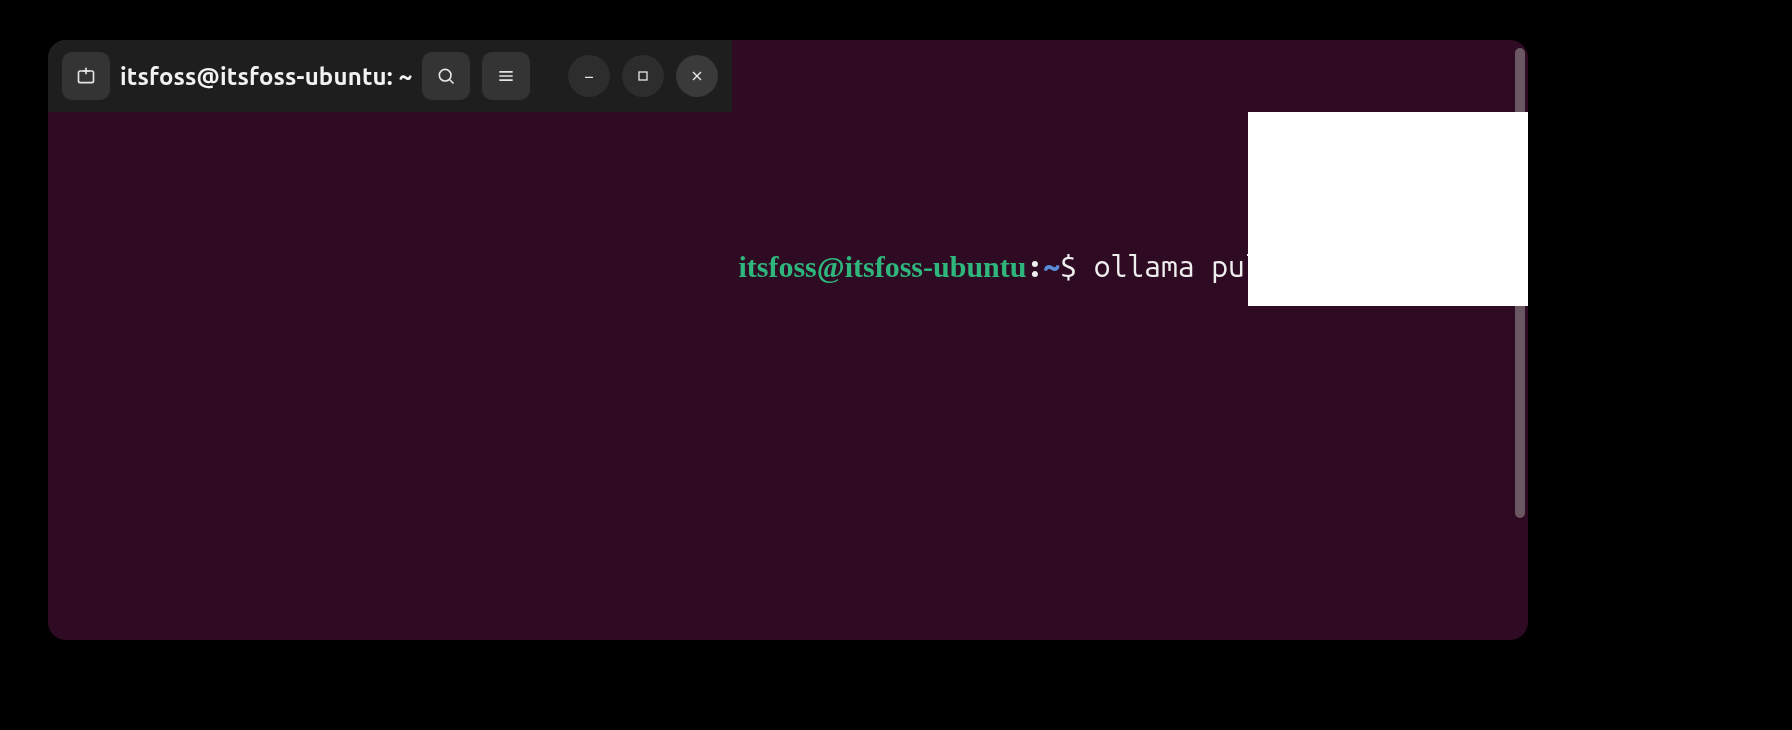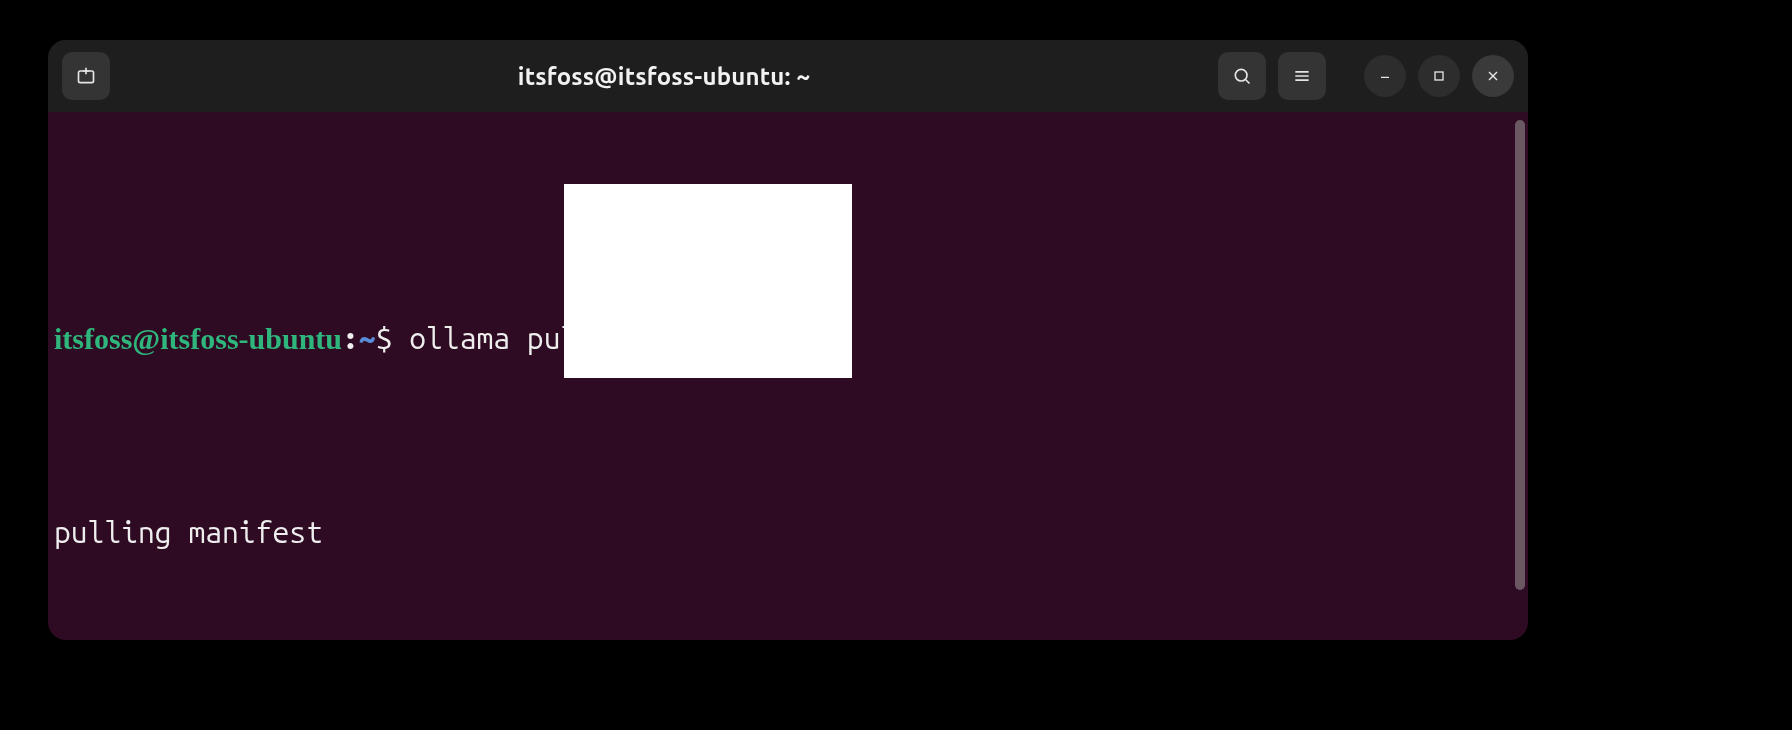--- a/index.html
+++ b/index.html
@@ -14,21 +14,21 @@
     position: absolute;
     left: 48px;
     top: 40px;
     width: 1480px;
     height: 600px;
     background: #2e0a23;
     border-radius: 18px;
     overflow: hidden;
     box-shadow: 0 10px 60px rgba(0,0,0,.6);
     display: flex;
-    flex-direction: column;
+    flex-direction: row;
   }
   .titlebar {
     height: 72px;
     background: #1e1e1e;
     display: flex;
     align-items: center;
     padding: 0 14px;
     gap: 10px;
     flex: 0 0 auto;
   }
@@ -142,21 +142,20 @@
     </div>
   </div>
 
   <div class="term">
     <div class="scrollbar"></div>
 
     
     <div><span class="user">itsfoss@itsfoss-ubuntu</span><span class="sep">:</span><span class="path">~</span><span class="dollar">$</span><span class="cmd"> </span><span class="cmd">ollama pull codestral</span></div>
 
     
-    <div>pulling manifest </div>
 
     
     
     
     
     
     
 
     
     

